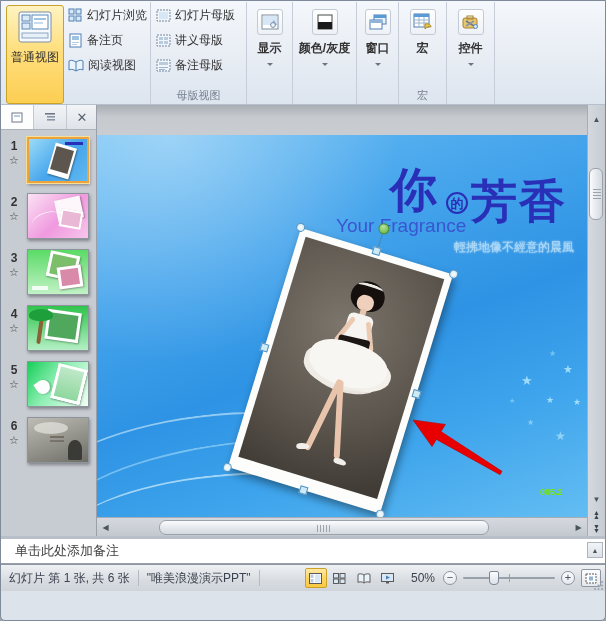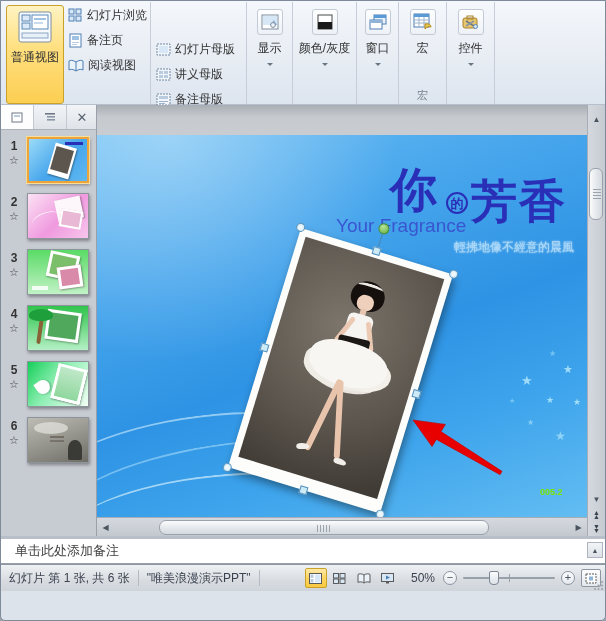--- a/index.html
+++ b/index.html
@@ -58,21 +58,21 @@
   }
   .bigbtn.hl{
     background:linear-gradient(#FFF3C2,#FFDF7E 45%,#FCCE52);
     border:1px solid #C9A227;
   }
   .bigbtn .blabel{ font-size:12px; color:#333; margin-top:6px; white-space:nowrap; }
   .smallcol{ display:flex; flex-direction:column; justify-content:flex-start; padding:2px 0 0 4px; gap:8px; }
   .smallbtn{ display:flex; align-items:center; gap:4px; font-size:12px; color:#333; cursor:pointer; white-space:nowrap; }
   .ddbtn{
     width:100%; display:flex; flex-direction:column; align-items:center;
-    padding-top:4px; cursor:pointer;
+    padding-top:4px; cursor:pointer;font-weight:bold;
   }
   .ddbtn .iconbox{
     width:26px;height:26px;border:1px solid #C2CAD5;border-radius:3px;
     background:linear-gradient(#FFFFFF,#EDF1F6); display:flex;align-items:center;justify-content:center;
   }
   .ddbtn .blabel{ font-size:12px; color:#333; margin-top:5px; white-space:nowrap; }
   .dd-arrow{ width:0;height:0;border:3px solid transparent;border-top-color:#6B7685; margin-top:6px; }
   .rg-fill{ flex:1; border-right:none; }
   
   .content{ height:431px; display:flex; background:#B9BFC8; }
@@ -252,21 +252,21 @@
               </svg>
             </span>
             <span>阅读视图</span>
           </div>
         </div>
       </div>
     </div>
 
     <div class="rgroup" style="width:96px;">
       <div class="rg-body">
-        <div class="smallcol" style="padding-left:2px;margin-top:34px;">
+        <div class="smallcol" style="padding-left:2px;">
           <div class="smallbtn">
             <span>
               <svg class="icon-svg" width="15" height="13" viewBox="0 0 15 13">
                 <rect x="1" y="1" width="13" height="11" fill="#F2F6FA" stroke="#6E86A2" stroke-dasharray="2 1"></rect>
                 <rect x="3" y="3" width="9" height="7" fill="#D7E7F6"></rect>
               </svg>
             </span>
             <span>幻灯片母版</span>
           </div>
           <div class="smallbtn">

